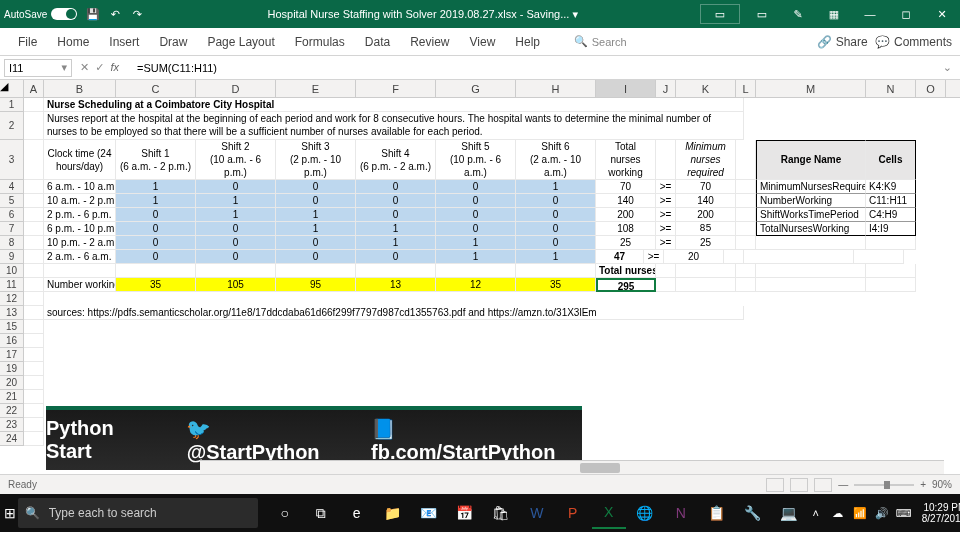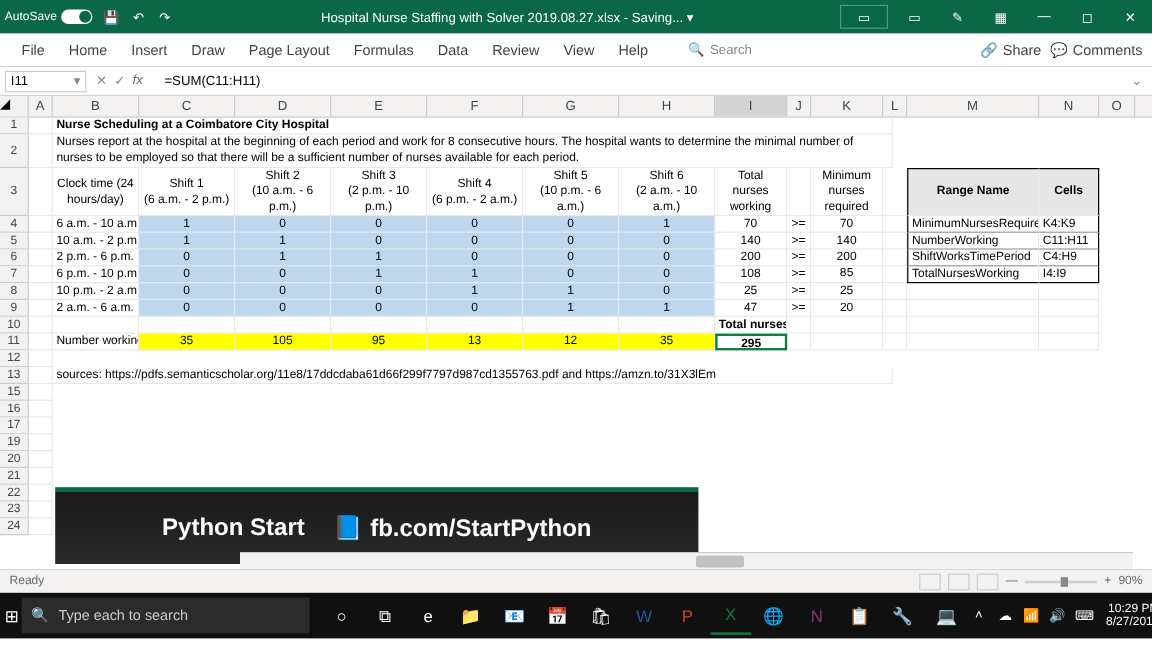--- a/index.html
+++ b/index.html
@@ -164,21 +164,21 @@
         <div class="cell " style="width: 20px;"></div>
         <div class="cell center" style="width: 72px;">Clock time (24 hours/day)</div>
         <div class="cell center" style="width: 80px;">Shift 1<br>(6 a.m. - 2 p.m.)</div>
         <div class="cell center" style="width: 80px;">Shift 2<br>(10 a.m. - 6 p.m.)</div>
         <div class="cell center" style="width: 80px;">Shift 3<br>(2 p.m. - 10 p.m.)</div>
         <div class="cell center" style="width: 80px;">Shift 4<br>(6 p.m. - 2 a.m.)</div>
         <div class="cell center" style="width: 80px;">Shift 5<br>(10 p.m. - 6 a.m.)</div>
         <div class="cell center" style="width: 80px;">Shift 6<br>(2 a.m. - 10 a.m.)</div>
         <div class="cell center" style="width: 60px;">Total nurses working</div>
         <div class="cell " style="width: 20px;"></div>
-        <div class="cell center" style="width: 60px;">Minimum nurses required</div>
+        <div class="cell center" style="width: 60px; font-style: italic;">Minimum nurses required</div>
         <div class="cell " style="width: 20px;"></div>
         <div class="cell bold" style="width: 110px; background: rgb(231, 230, 230); border-top: 1px solid rgb(0, 0, 0); border-left: 1px solid rgb(0, 0, 0); line-height: 40px;">Range Name</div>
         <div class="cell bold" style="width: 50px; background: rgb(231, 230, 230); border-top: 1px solid rgb(0, 0, 0); border-right: 1px solid rgb(0, 0, 0); line-height: 40px;">Cells</div>
       </div>
       <div class="row">
         <div class="row-h">4</div>
         <div class="cell " style="width: 20px;"></div>
         <div class="cell " style="width: 72px;">6 a.m. - 10 a.m.</div>
         <div class="cell center blue-bg" style="width: 80px;">1</div>
         <div class="cell center blue-bg" style="width: 80px;">0</div>
@@ -264,21 +264,21 @@
       <div class="row">
         <div class="row-h">9</div>
         <div class="cell " style="width: 20px;"></div>
         <div class="cell " style="width: 72px;">2 a.m. - 6 a.m.</div>
         <div class="cell center blue-bg" style="width: 80px;">0</div>
         <div class="cell center blue-bg" style="width: 80px;">0</div>
         <div class="cell center blue-bg" style="width: 80px;">0</div>
         <div class="cell center blue-bg" style="width: 80px;">0</div>
         <div class="cell center blue-bg" style="width: 80px;">1</div>
         <div class="cell center blue-bg" style="width: 80px;">1</div>
-        <div class="cell center" style="width: 60px;">47</div>
+        <div class="cell center" style="width: 48px; font-weight: bold;">47</div>
         <div class="cell center" style="width: 20px;">&gt;=</div>
         <div class="cell center" style="width: 60px;">20</div>
         <div class="cell " style="width: 20px;"></div>
         <div class="cell " style="width: 110px;"></div>
         <div class="cell " style="width: 50px;"></div>
       </div>
       <div class="row">
         <div class="row-h">10</div>
         <div class="cell " style="width: 20px;"></div>
         <div class="cell " style="width: 72px;"></div>
@@ -353,20 +353,21 @@
         <div class="row-h">23</div>
         <div class="cell " style="width: 20px;"></div>
       </div>
       <div class="row">
         <div class="row-h">24</div>
         <div class="cell " style="width: 20px;"></div>
       </div>
     </div>
   <div class="overlay-banner">
     <span>Python Start</span>
+    <span>🐦 <span>@StartPython</span></span>
     <span>📘 <span>fb.com/StartPython</span></span>
   </div>
   <div class="scroll-h">
       <div class="scroll-thumb"></div>
     </div>
 </div>
 
 <div class="statusbar">
   <span>Ready</span>
   <div class="status-right">

